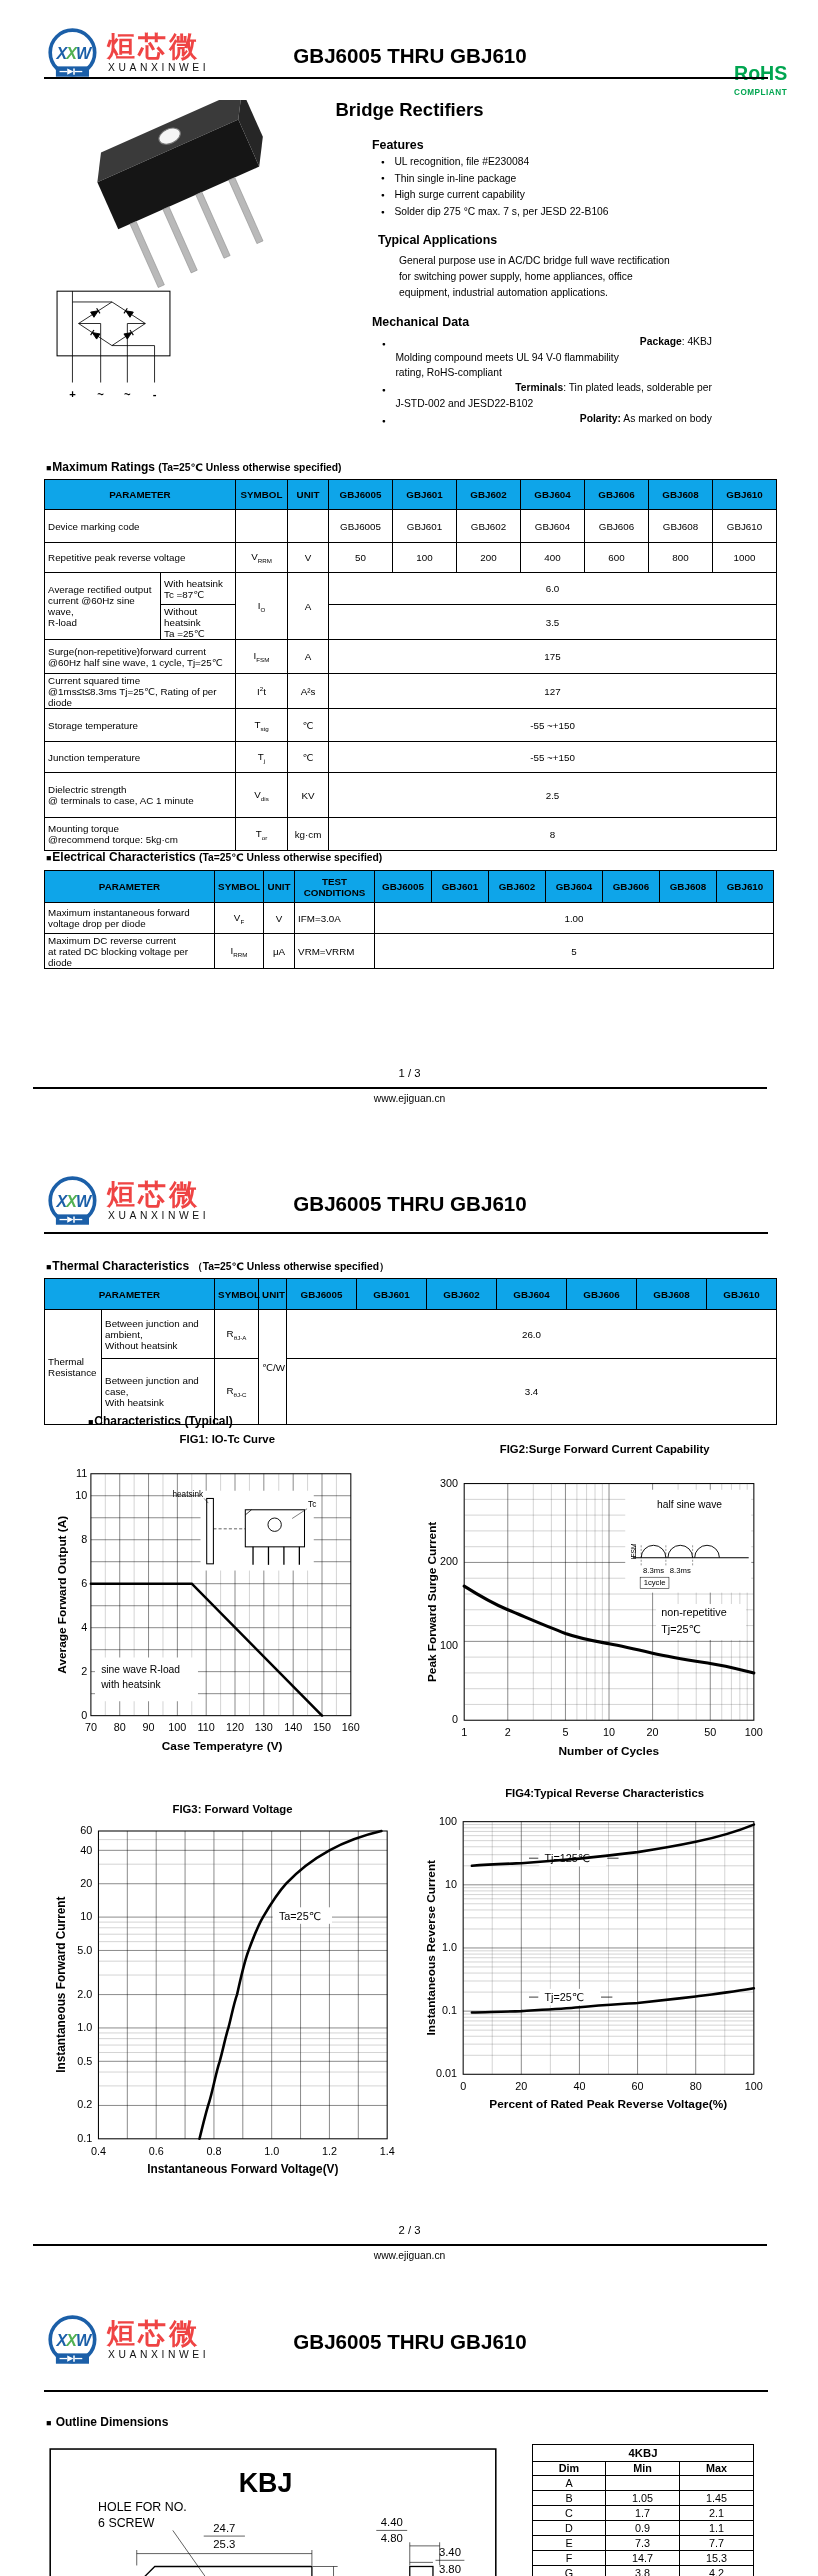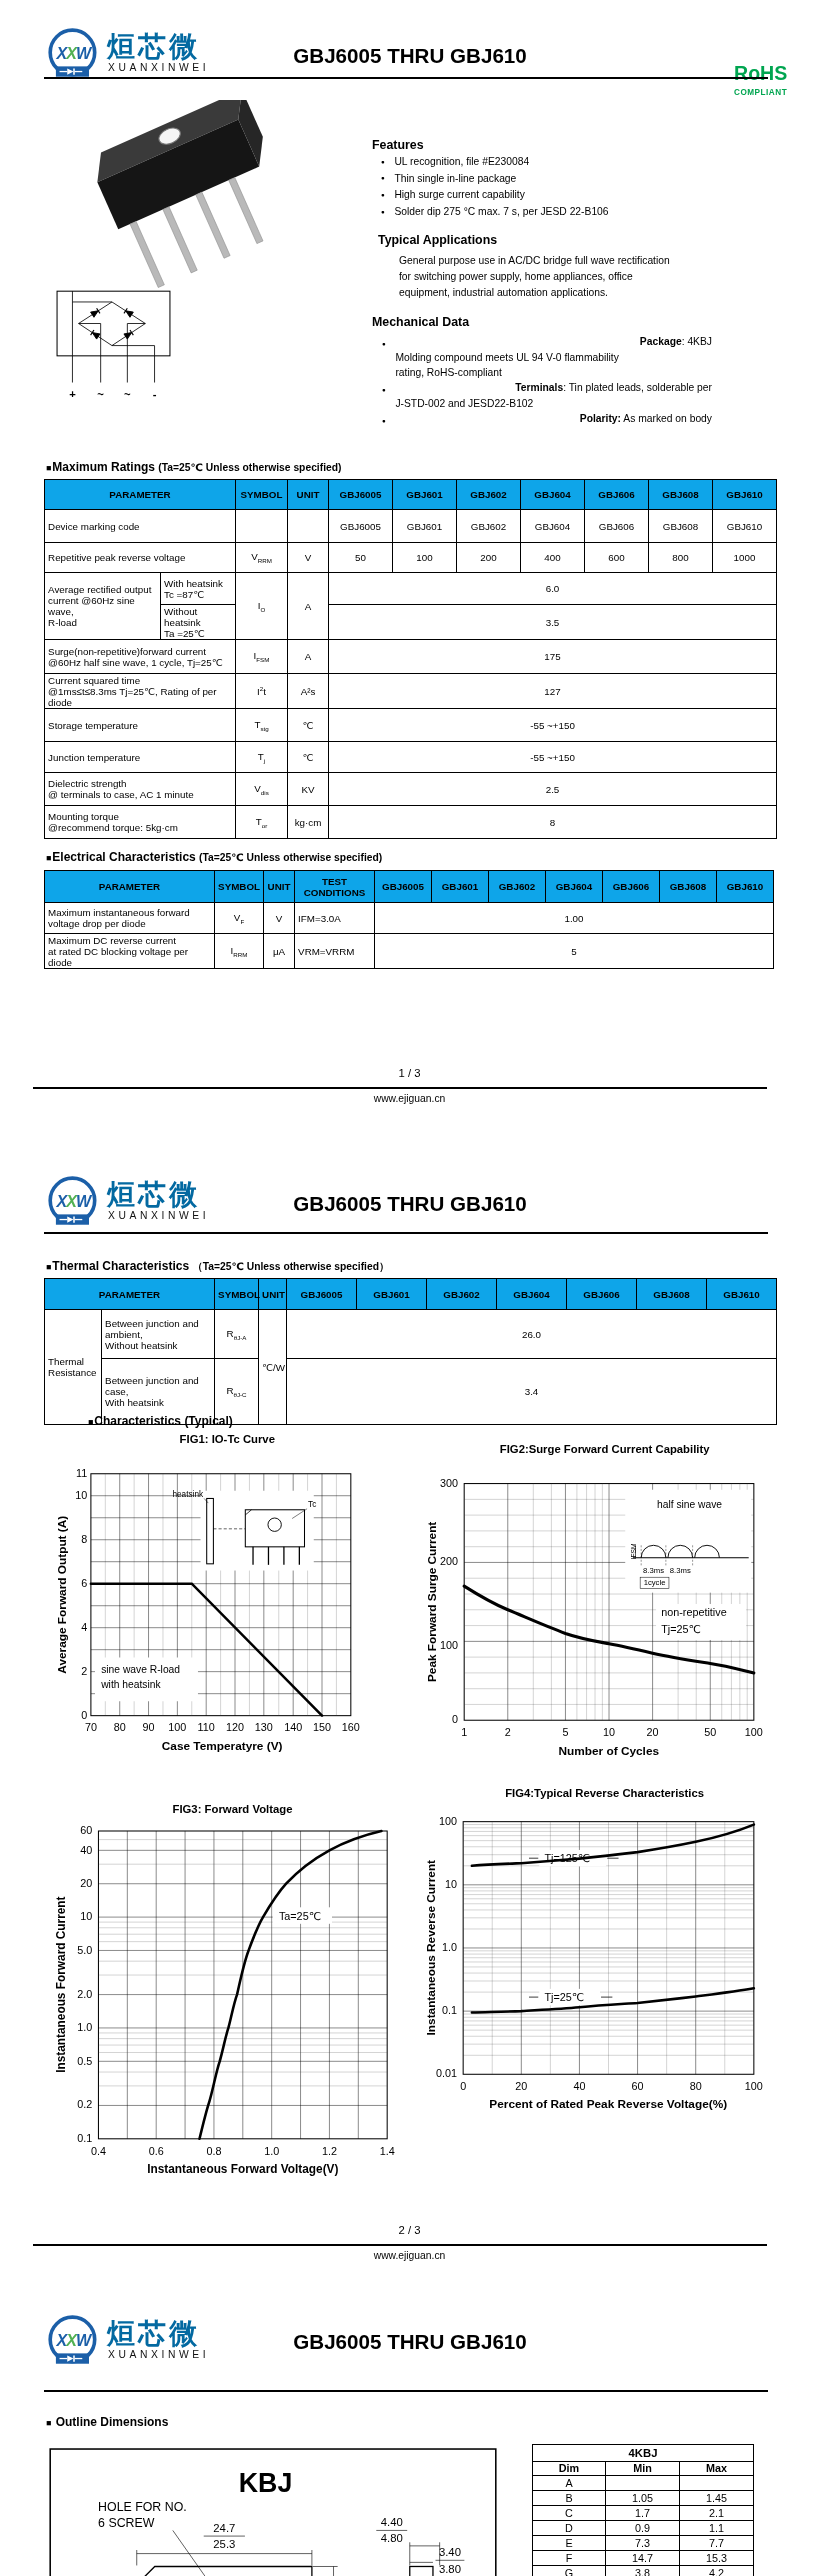--- a/index.html
+++ b/index.html
@@ -1,21 +1,21 @@
 <!DOCTYPE html>
 <html style="font-size:8.2px"><head>
 <meta charset="utf-8">
 <style>
   * { margin:0; padding:0; box-sizing:border-box; }
   body { width:819px; background:#fff; font-family:"Liberation Sans","DejaVu Sans",sans-serif; color:#000; }
   .page { position:relative; width:819px; background:#fff; overflow:hidden; }
   .abs { position:absolute; }
   .hrule { position:absolute; left:44px; width:724px; background:#000; }
   .pagehead { position:absolute; left:44px; width:732px; height:58px; }
-  .brand-cn { position:absolute; left:63px; top:1px; font-size:28px; font-weight:bold; letter-spacing:3.1px; color:#0369a1; }
+  .brand-cn { position:absolute; left:63px; top:1px; font-size:28px; font-weight:bold; letter-spacing:3.1px; color:#ef4444; }
   .brand-en { position:absolute; left:64px; top:35px; font-size:10.3px; letter-spacing:3.6px; color:#111; }
   .doc-title { position:absolute; left:155px; right:155px; top:16.5px; text-align:center; font-size:20.6px; font-weight:bold; color:#000; }
   .rohs { position:absolute; left:690px; top:35px; font-size:19.6px; font-weight:bold; color:#00a550; }
   .compliant { position:absolute; left:690px; top:61px; font-size:8.2px; font-weight:bold; color:#00a550; letter-spacing:0.5px; }
   .product-title { position:absolute; left:0; width:100%; text-align:center; font-size:18.5px; font-weight:bold; }
   .feath { position:absolute; font-size:12.4px; font-weight:bold; }
   .flist { position:absolute; font-size:10.3px; }
   .flist .fi { position:relative; padding-left:13.4px; margin-bottom:5.7px; }
   .flist .fi::before { content:"●"; position:absolute; left:0; top:1.5px; font-size:6.2px; }
   .apptext { position:absolute; font-size:10.3px; line-height:16px; white-space:pre-line; }
@@ -73,20 +73,21 @@
       </g>
     </svg>
     <div class="brand-cn">烜芯微</div>
     <div class="brand-en">XUANXINWEI</div>
     <div class="doc-title">GBJ6005 THRU GBJ610</div>
     <div class="rohs">RoHS</div>
     <div class="compliant">COMPLIANT</div>
   </div>
   <div class="hrule" style="top:77px;height:2.1px"></div>
 
+  <div class="product-title" style="top:99px">Bridge Rectifiers</div>
 
   <svg class="abs" style="left:72px;top:100px" width="222" height="198" viewBox="0 0 430 385">
     <g transform="rotate(-24 215 190)">
       <polygon points="75,95 375,95 405,45 105,45" fill="#3a3a3a"></polygon>
       <rect x="75" y="95" width="300" height="100" fill="#151515"></rect>
       <polygon points="375,95 405,45 405,145 375,195" fill="#262626"></polygon>
       <ellipse cx="240" cy="70" rx="22" ry="14" fill="#f5f5f5" stroke="#777" stroke-width="2"></ellipse>
       <g>
         <rect x="100" y="195" width="13" height="135" fill="#b9b9b9" stroke="#8a8a8a" stroke-width="1"></rect>
         <rect x="170" y="195" width="13" height="135" fill="#b9b9b9" stroke="#8a8a8a" stroke-width="1"></rect>
@@ -254,21 +255,21 @@
       <td><span>T</span><sub>stg</sub></td>
       <td>℃</td>
       <td colspan="7">-55 ~+150</td>
     </tr>
     <tr style="height:31px">
       <td colspan="2" class="left">Junction temperature</td>
       <td><span>T</span><sub>j</sub></td>
       <td>℃</td>
       <td colspan="7">-55 ~+150</td>
     </tr>
-    <tr style="height:33px">
+    <tr style="height:45px">
       <td colspan="2" class="left pre">Dielectric strength
 @ terminals to case, AC 1 minute</td>
       <td><span>V</span><sub>dis</sub></td>
       <td>KV</td>
       <td colspan="7">2.5</td>
     </tr>
     <tr style="height:33px">
       <td colspan="2" class="left pre">Mounting torque
 @recommend torque:  5kg·cm</td>
       <td><span>T</span><sub>or</sub></td>

